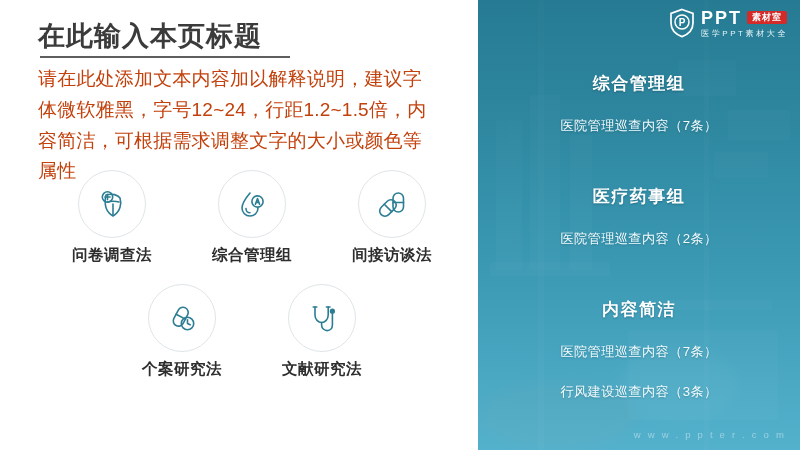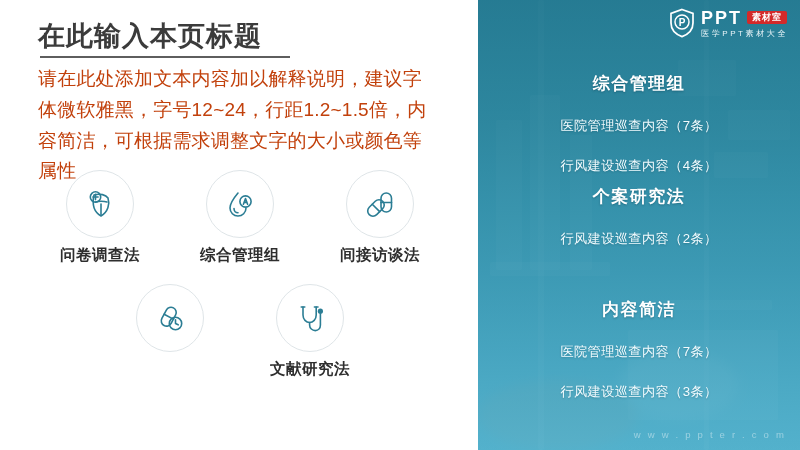--- a/index.html
+++ b/index.html
@@ -22,21 +22,21 @@
     position:absolute;left:40px;top:56px;width:250px;height:2px;
     background:#5e5e5e;
   }
   .page-body{
     position:absolute;left:38px;top:64px;width:390px;
     font-size:19px;line-height:1.62;color:#c2410c;
     letter-spacing:0.2px;
   }
 
   
-  .icon-grid{position:absolute;left:0;top:170px;width:578px;}
+  .icon-grid{position:absolute;left:0;top:170px;width:578px;padding-left:12px;}
   .icon-row{display:flex;justify-content:flex-start;}
   .row-1{padding-left:30px;}
   .row-2{padding-left:100px;margin-top:18px;}
   .icon-cell{width:140px;display:flex;flex-direction:column;align-items:center;}
   .icon-circle{
     width:66px;height:66px;border-radius:50%;
     border:1px solid #dfe5e8;
     display:flex;align-items:center;justify-content:center;
     background:#ffffff;
     box-shadow:0 0 0 0 rgba(0,0,0,0);
@@ -156,20 +156,21 @@
           <div class="icon-circle">
             <svg width="40" height="40" viewBox="0 0 40 40" fill="none" stroke="#2b7d94" stroke-width="1.6" stroke-linecap="round" stroke-linejoin="round">
               <g transform="rotate(28 18 20)">
                 <rect x="12.8" y="8.5" width="10.5" height="20" rx="5.25"></rect>
                 <path d="M12.8 18.5 L23.3 18.5"></path>
               </g>
               <circle cx="25.5" cy="25.5" r="6.2"></circle>
               <path d="M25.5 21.8 L25.5 25.5 L28.2 26.8"></path>
             </svg>
           </div>
+          <div class="icon-label">个案研究法</div>
         </div>
 
         <div class="icon-cell">
           <div class="icon-circle">
             <svg width="40" height="40" viewBox="0 0 40 40" fill="none" stroke="#2b7d94" stroke-width="1.6" stroke-linecap="round" stroke-linejoin="round">
               <path d="M13 9 L13 17 C13 21.4, 16.1 24.5, 19.6 24.5 C23.1 24.5, 26.2 21.4, 26.2 17 L26.2 9"></path>
               <path d="M11.2 9 L14.8 9 M24.4 9 L28 9"></path>
               <path d="M19.6 24.5 L19.6 27 C19.6 30.3, 22.3 32.6, 25.3 32.6 C28.3 32.6, 30.4 30.3, 30.4 27 L30.4 15.8"></path>
               <circle cx="30.4" cy="13.2" r="2.6" fill="#2b7d94" stroke="none"></circle>
             </svg>
@@ -199,26 +200,25 @@
       <div class="ph" style="left:60px;top:0px;width:6px;height:450px;"></div>
       <div class="ph" style="left:226px;top:0px;width:5px;height:450px;"></div>
     </div>
     <div class="wash"></div>
 
     <div class="groups">
 
       <div class="group g1">
         <div class="group-title">综合管理组</div>
         <div class="group-line">医院管理巡查内容（7条）</div>
-        <div class="group-line">行风建设巡查内容（4条）</div>
       </div>
 
       <div class="group g2">
-        <div class="group-title">个案研究法</div>
-        <div class="group-line">行风建设巡查内容（2条）</div>
+        <div class="group-title">医疗药事组</div>
+        <div class="group-line">医院管理巡查内容（2条）</div>
       </div>
 
       <div class="group g3">
         <div class="group-title">内容简洁</div>
         <div class="group-line">医院管理巡查内容（7条）</div>
         <div class="group-line">行风建设巡查内容（3条）</div>
       </div>
 
     </div>
 

